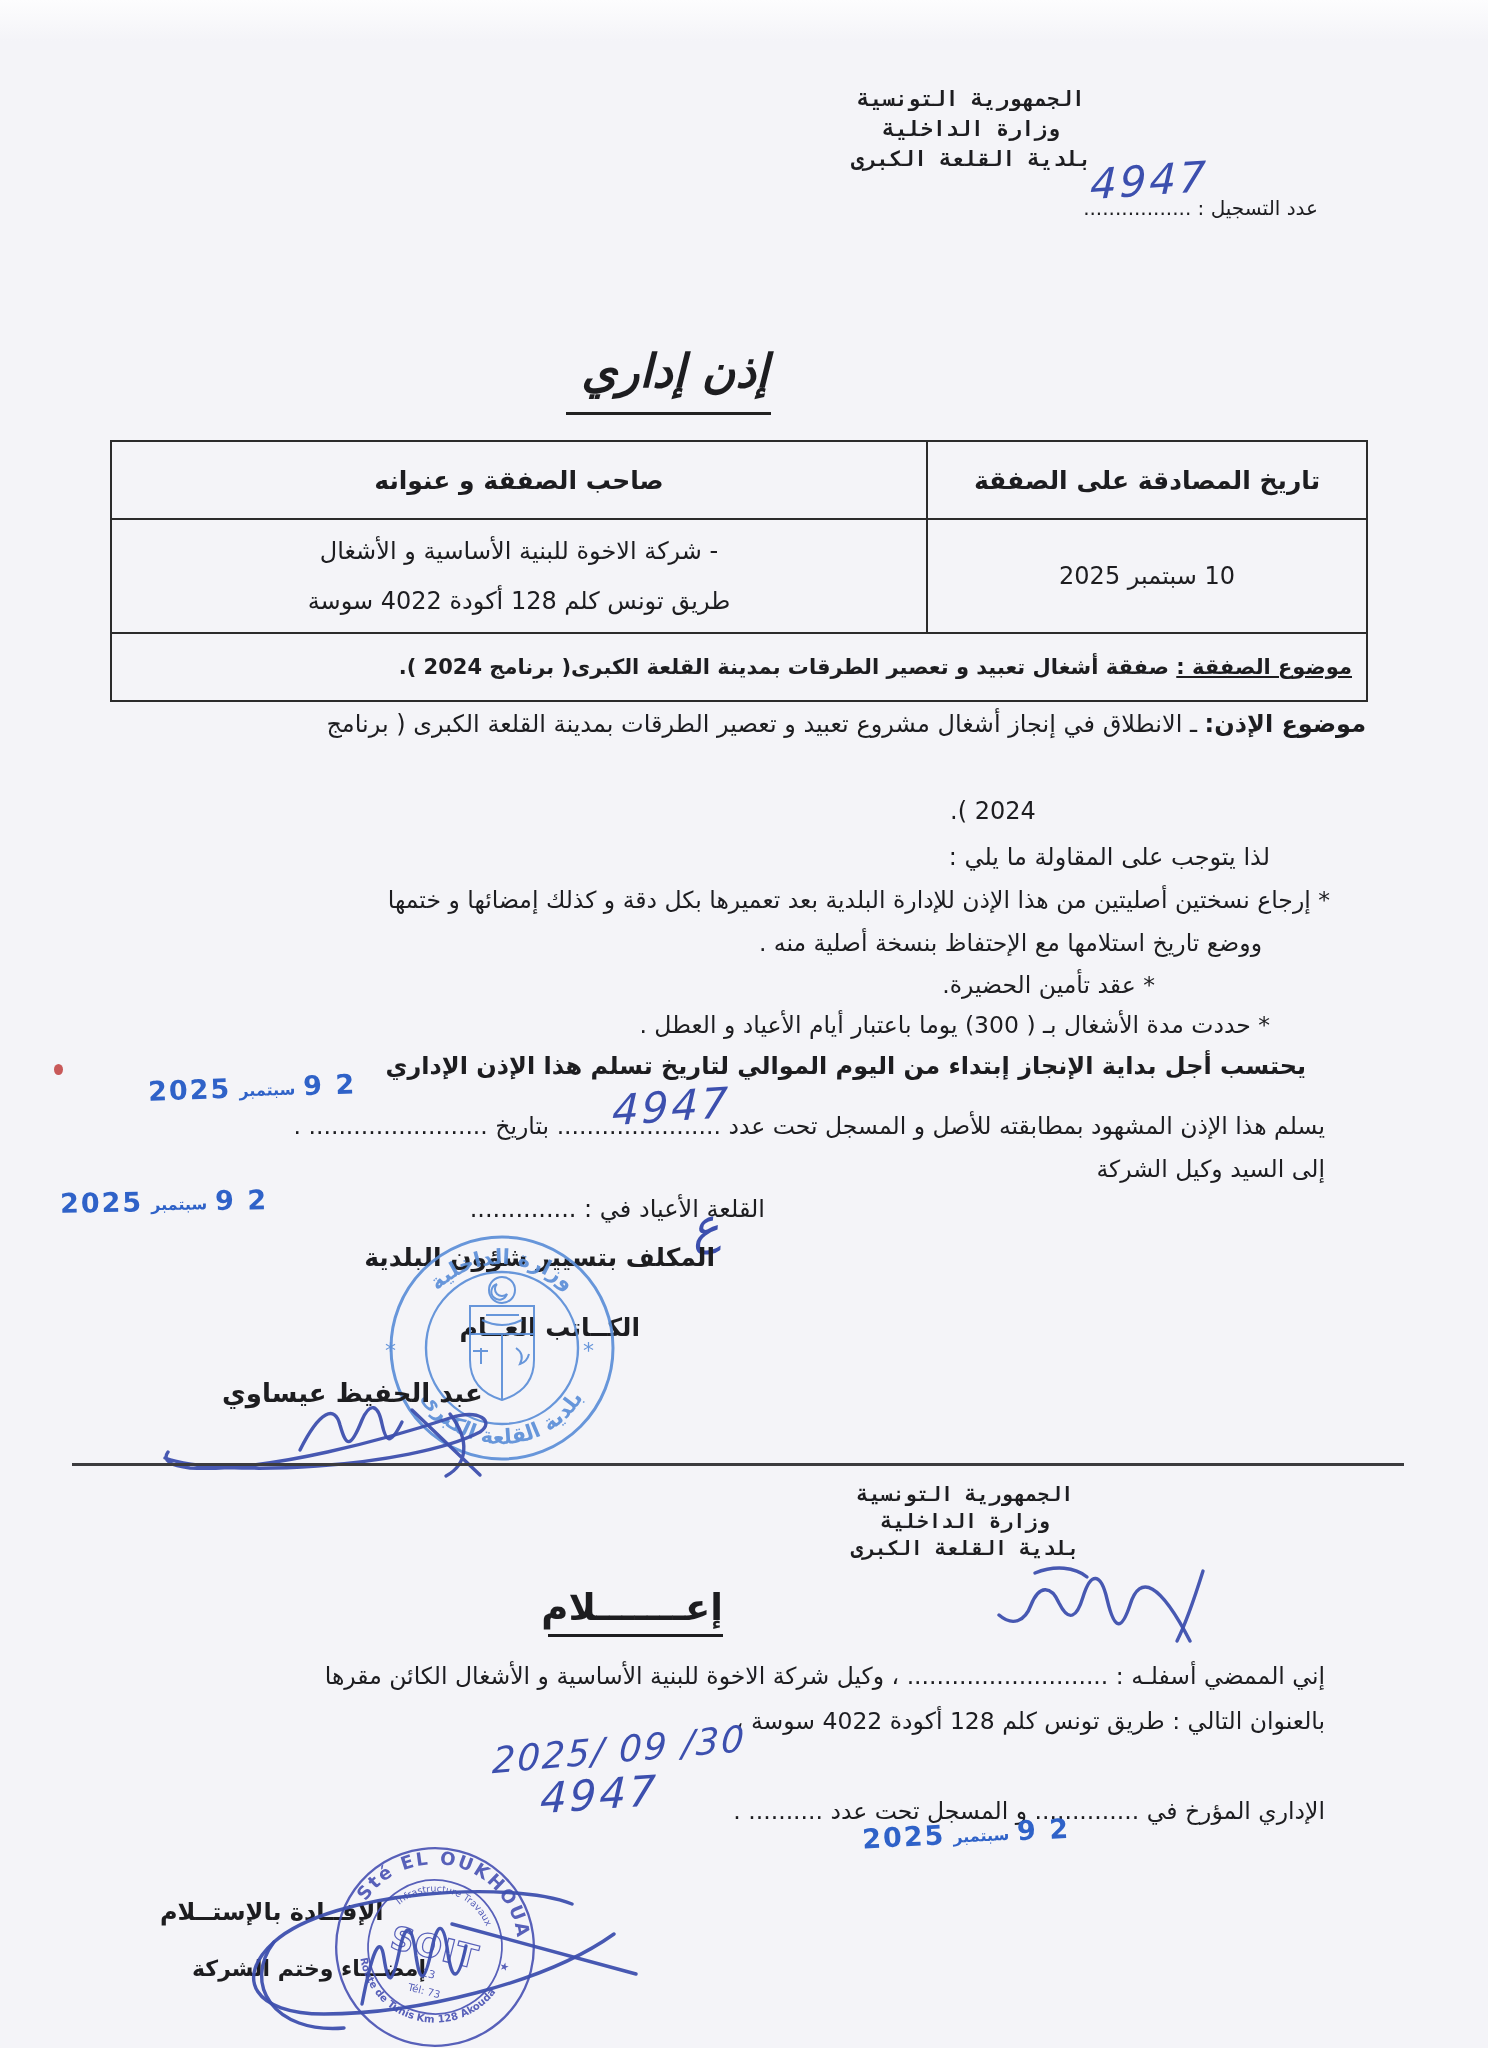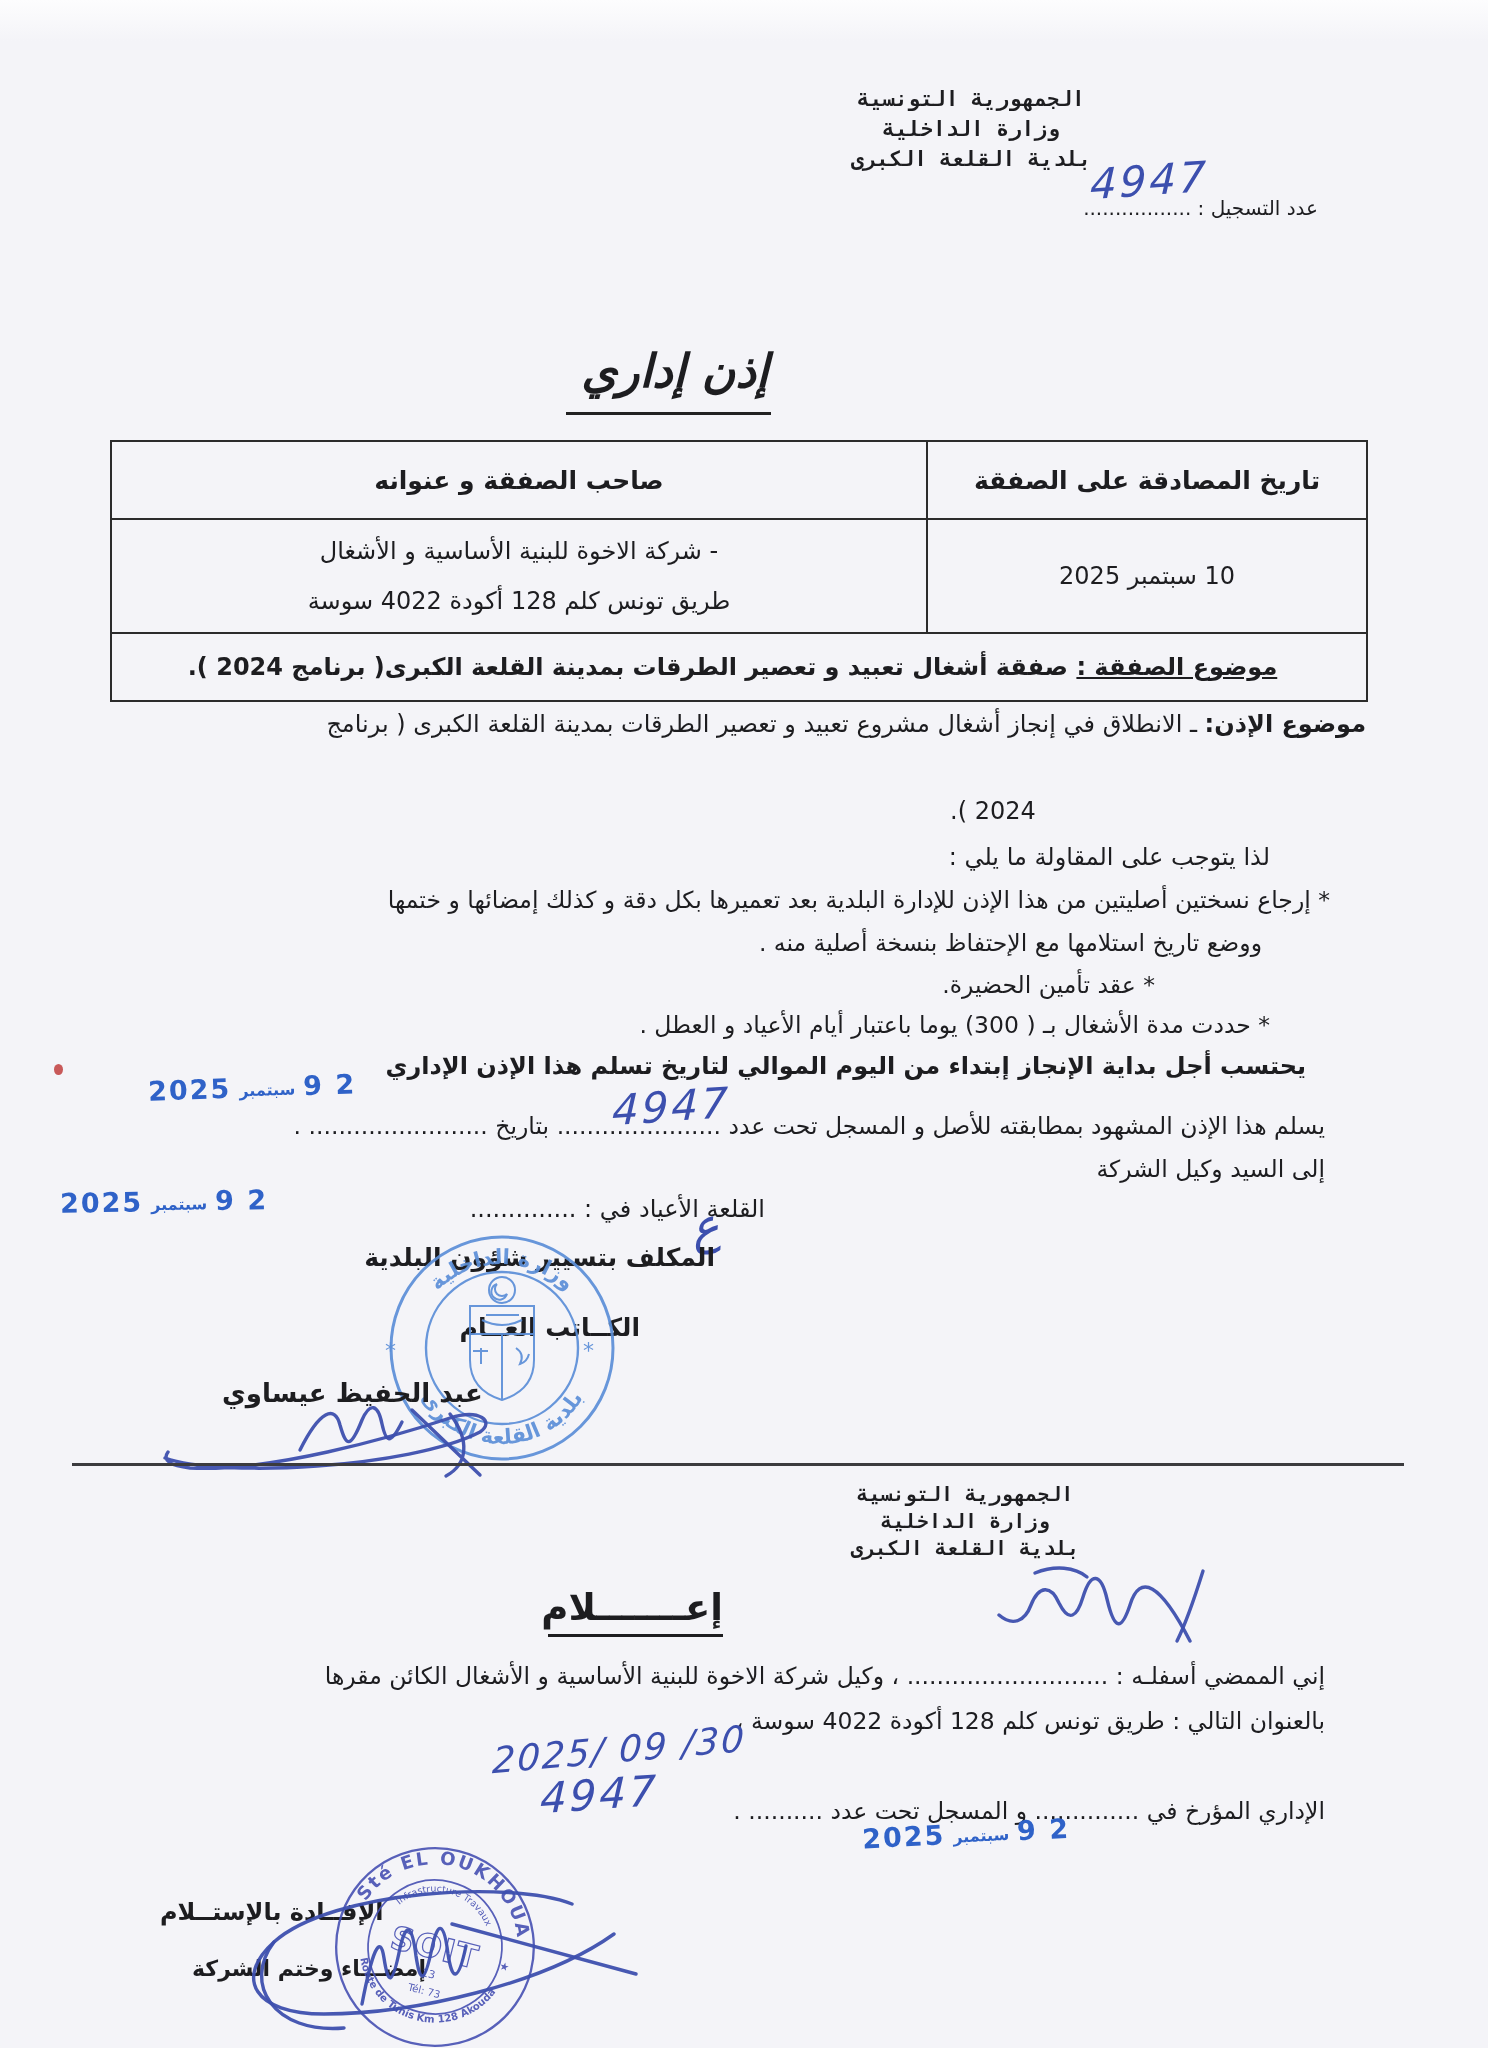--- a/index.html
+++ b/index.html
@@ -24,21 +24,21 @@
     font-size:46px;font-weight:bold;font-style:italic;letter-spacing:1px;}
   .title-underline{position:absolute;top:412px;left:566px;width:205px;height:3px;background:#222;}
   
   .main-table{position:absolute;top:440px;right:120px;width:1248px;border-collapse:collapse;table-layout:fixed;}
   .main-table td{border:2.4px solid #2b2b2b;vertical-align:middle;}
   .c-date{width:436px;text-align:center;}
   .c-holder{width:812px;text-align:center;}
   .th{height:74px;font-weight:bold;font-size:25px;}
   .cell-body{height:110px;font-size:24px;}
   .holder-cell div{line-height:50px;}
-  .subject-cell{height:64px;font-size:24px;padding-right:14px;text-align:center;}
+  .subject-cell{height:64px;font-size:21px;padding-right:14px;text-align:right;}
   
   .hw{position:absolute;color:#3c4fae;font-style:italic;white-space:nowrap;}
   .hw-num{font-size:42px;letter-spacing:3px;transform:rotate(-4deg) skewX(-6deg);}
   .datestamp{position:absolute;color:#2f62c8;font-weight:bold;display:flex;gap:8px;
     align-items:center;direction:rtl;white-space:nowrap;}
   .datestamp .dd,.datestamp .yy{font-size:27px;letter-spacing:2px;}
   .datestamp .mm{font-size:16px;padding-top:6px;}
   .sig path{stroke:#3d4fae;stroke-width:3.4;fill:none;stroke-linecap:round;opacity:.95;}
   .divider{position:absolute;top:1463px;left:72px;width:1332px;height:2.5px;background:#3b3b3e;}
   .title2{position:absolute;top:1586px;left:548px;width:175px;text-align:center;

